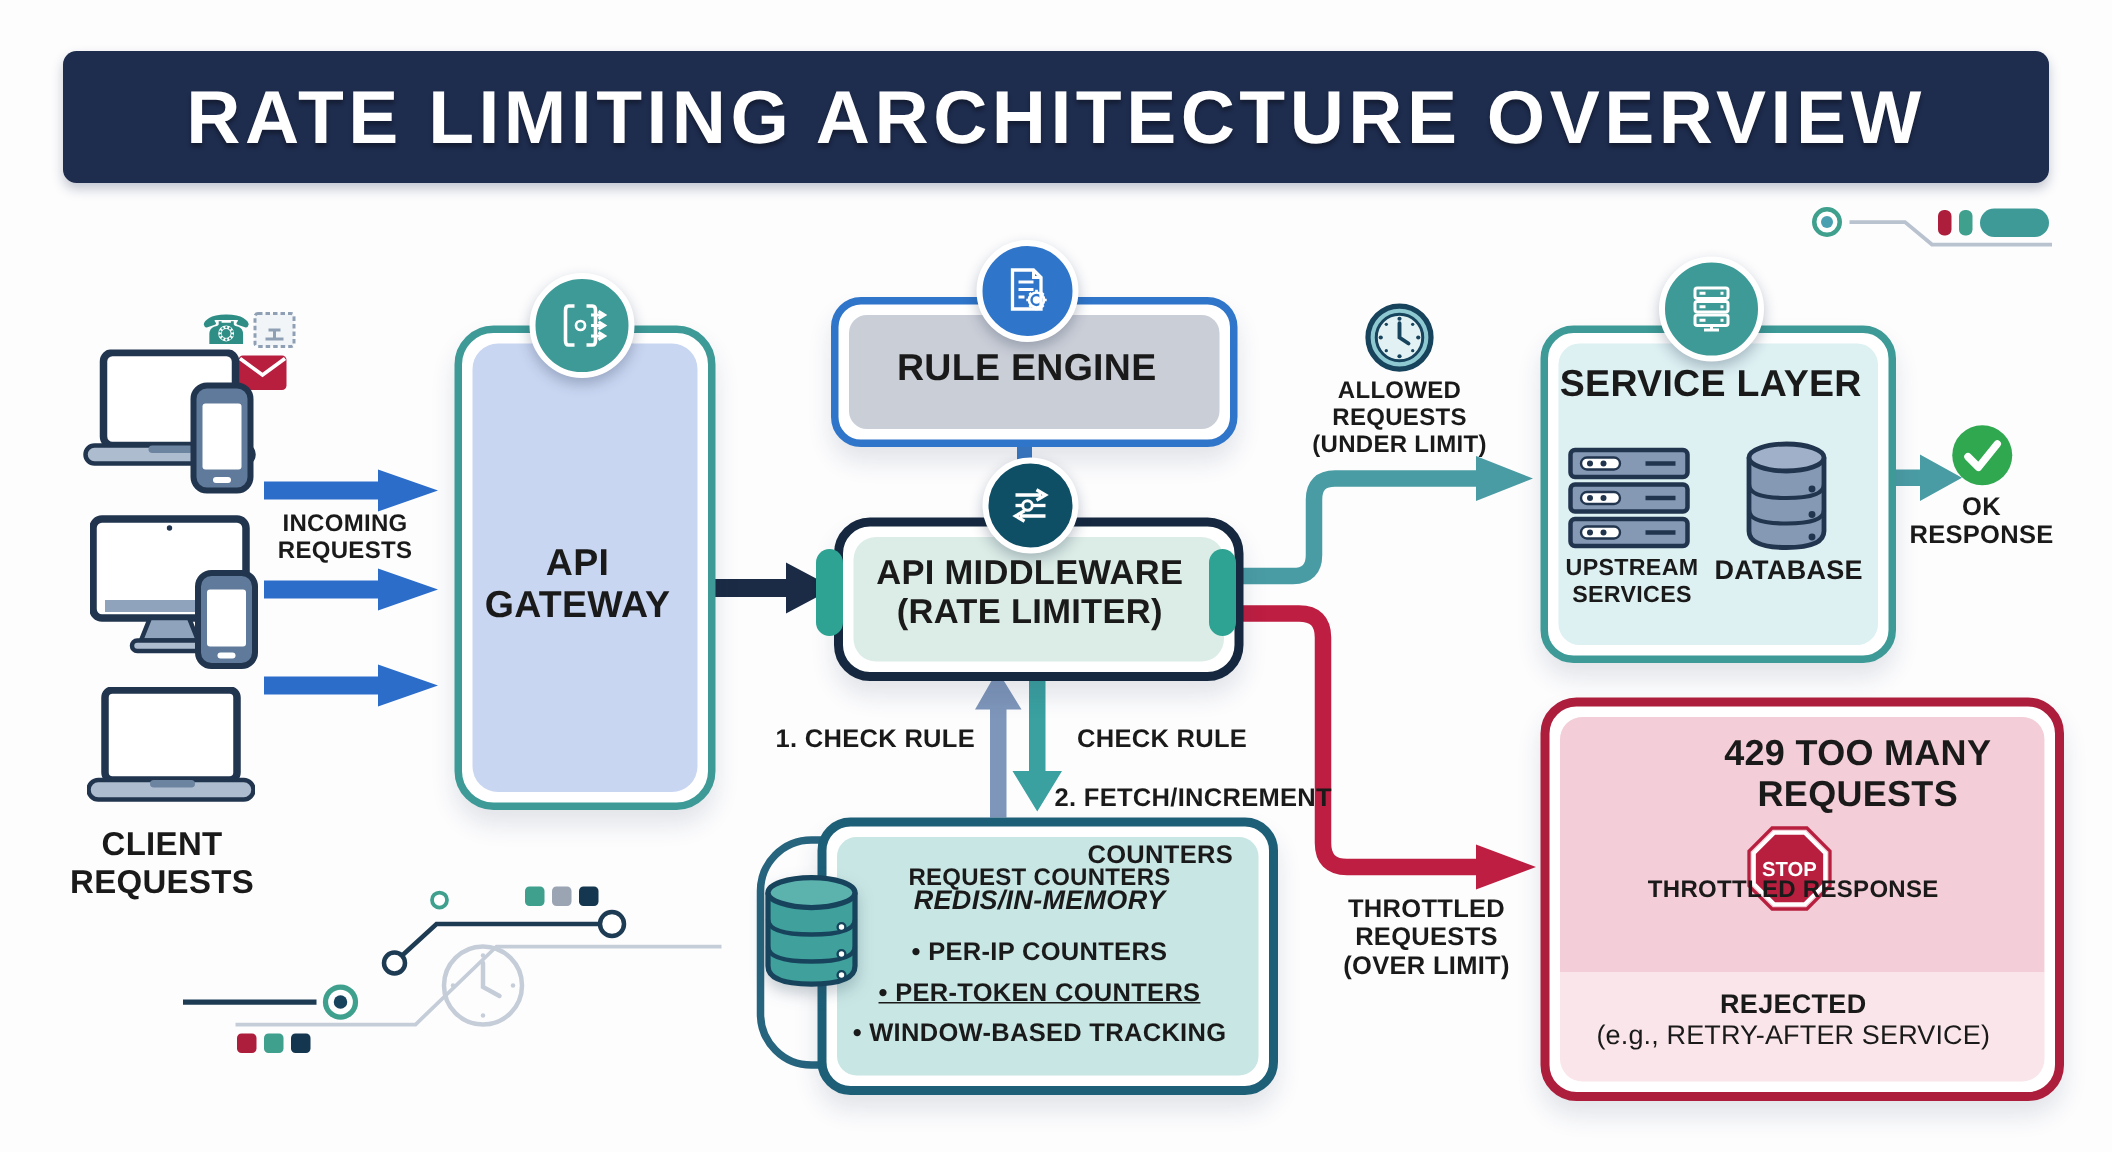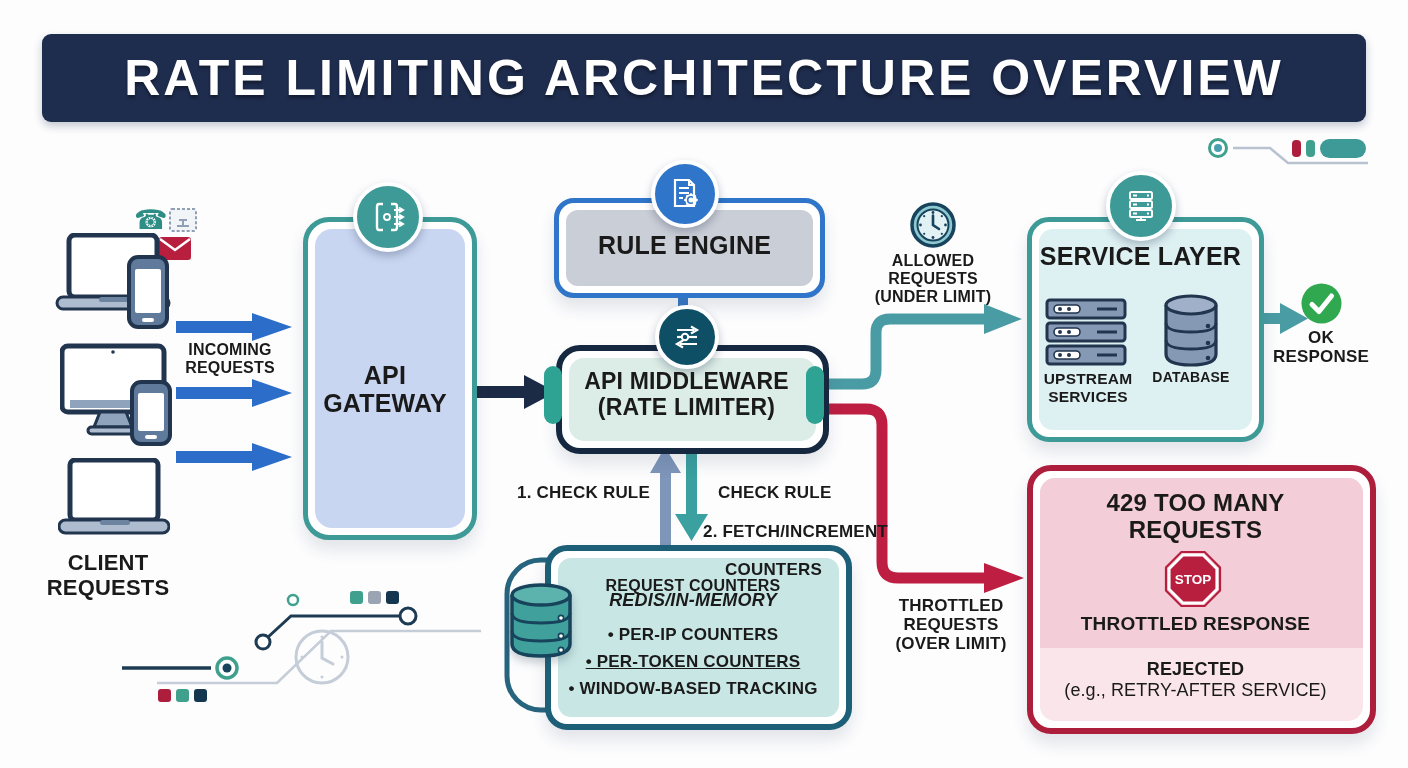--- a/index.html
+++ b/index.html
@@ -341,28 +341,28 @@
   <div class="label" style="left:558px; top:652px; width:270px; font-size:17px;text-decoration:underline;">• PER-TOKEN COUNTERS</div>
   <div class="label" style="left:550px; top:679px; width:286px; font-size:17px;">• WINDOW-BASED TRACKING</div>
 
   <div class="label" style="left:858px; top:252px; width:150px; font-size:16px;">ALLOWED
 REQUESTS
 (UNDER LIMIT)</div>
 
   <div class="label" style="left:1027px; top:242px; width:227px; font-size:25px;">SERVICE LAYER</div>
   <div class="label" style="left:1038px; top:370px; width:100px; font-size:15.5px;">UPSTREAM
 SERVICES</div>
-  <div class="label" style="left:1143px; top:370px; width:96px; font-size:14px;">DATABASE</div>
+  <div class="label" style="left:1143px; top:370px; width:96px; font-size:18px;">DATABASE</div>
 
   <div class="label" style="left:1266px; top:328px; width:110px; font-size:17px;">OK
 RESPONSE</div>
 
   <div class="label" style="left:876px; top:596px; width:150px; font-size:17px;">THROTTLED
 REQUESTS
 (OVER LIMIT)</div>
 
-  <div class="label" style="left:1040px; top:489px; width:311px; font-size:24px;">429 TOO MANY
+  <div class="label" style="left:1040px; top:489px; width:311px; font-size:24px;padding-left:43px;">429 TOO MANY
 REQUESTS</div>
-  <div class="label" style="left:1040px; top:613px; width:311px; font-size:19px;">THROTTLED RESPONSE</div>
+  <div class="label" style="left:1040px; top:585px; width:311px; font-size:16px;">THROTTLED RESPONSE</div>
   <div class="label" style="left:1040px; top:659px; width:311px; font-size:18px;">REJECTED</div>
   <div class="label" style="left:1040px; top:680px; width:311px; font-size:18px; font-weight:normal; letter-spacing:.1px;">(e.g., RETRY-AFTER SERVICE)</div>
 
 </div>
 
 </body></html>

